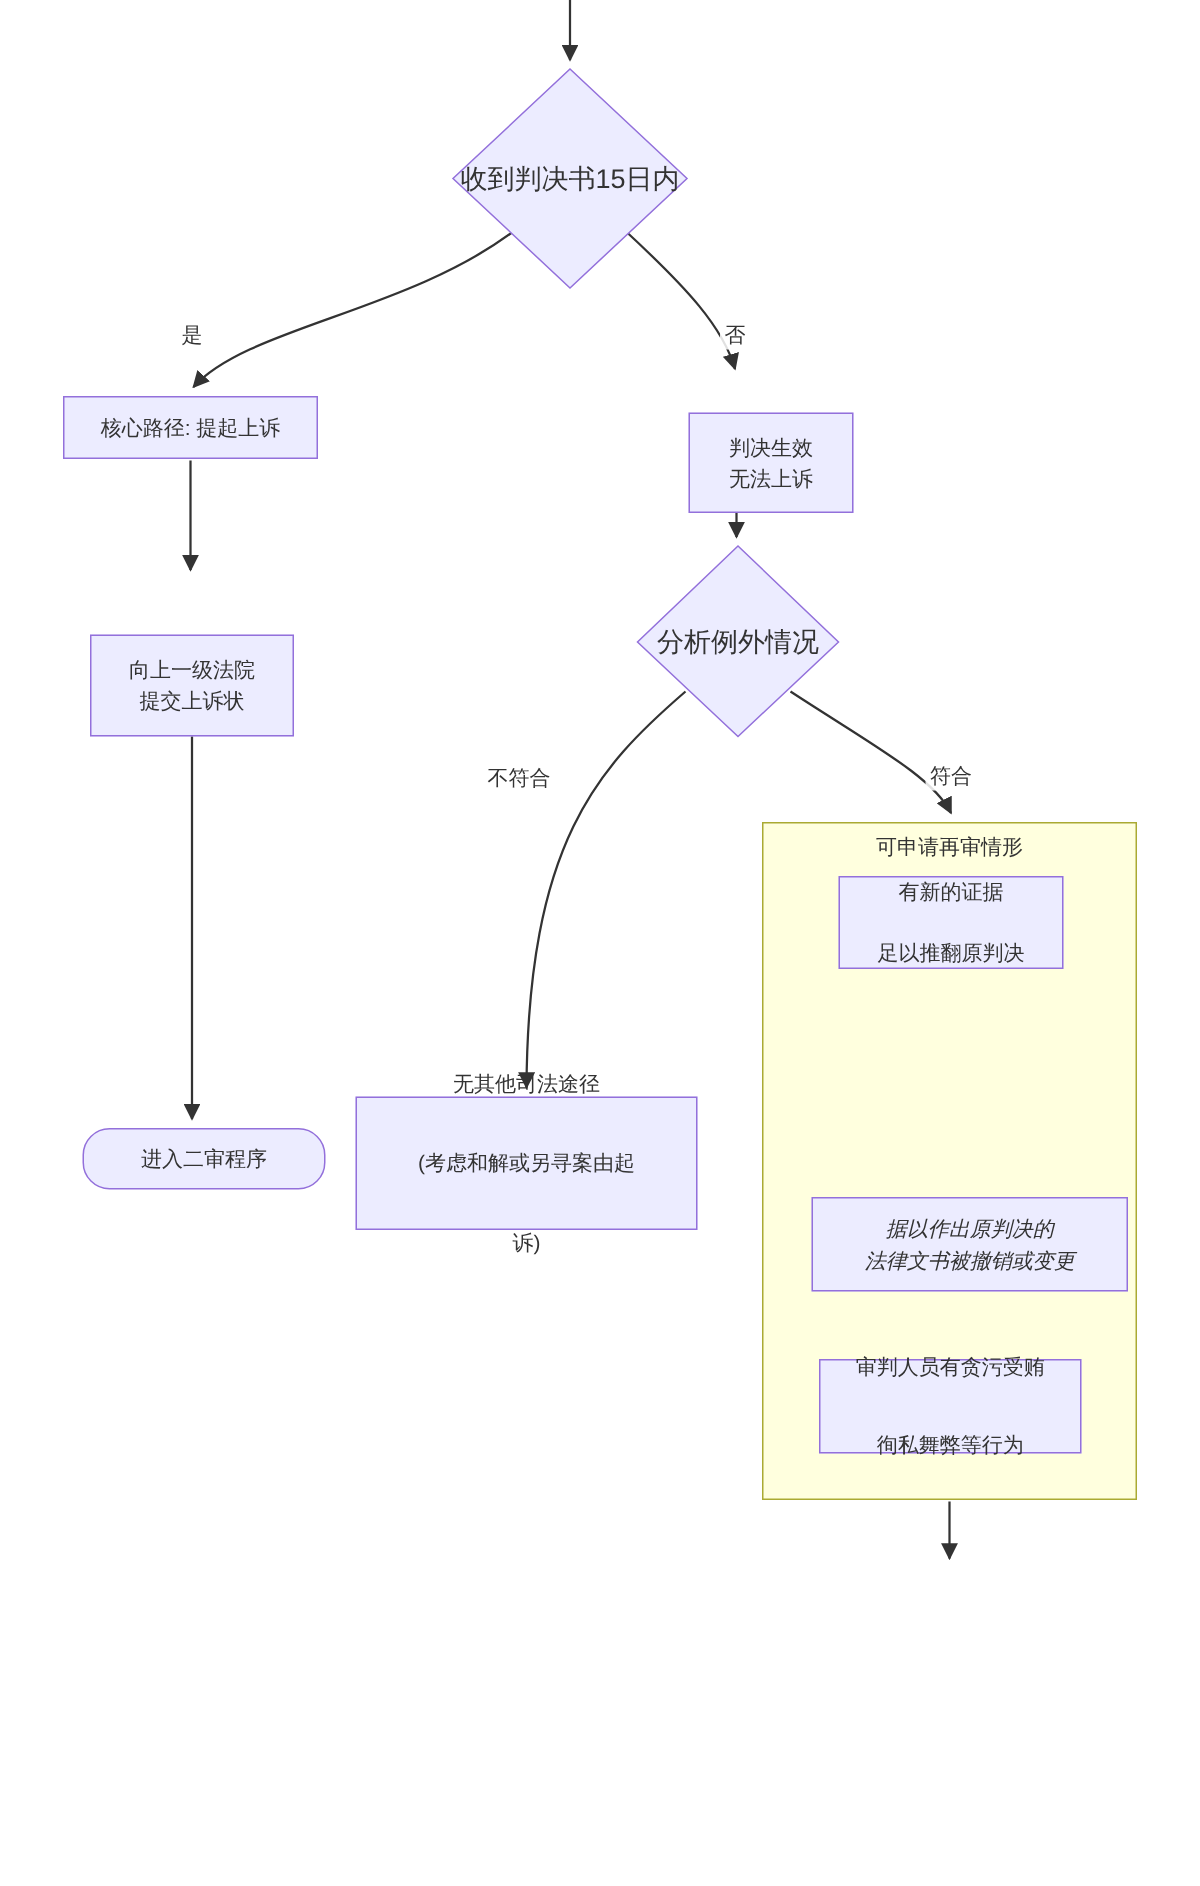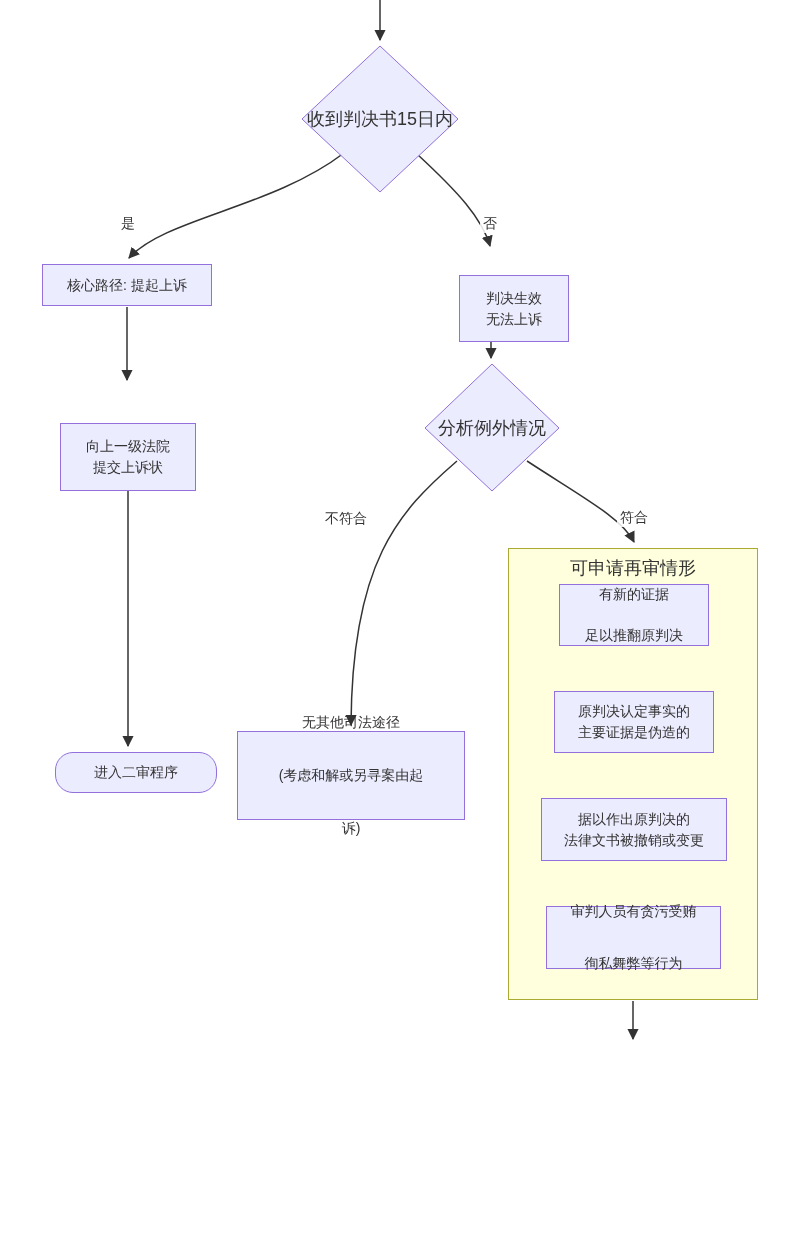--- a/index.html
+++ b/index.html
@@ -25,21 +25,21 @@
     align-items: center; justify-content: center;
     font-size: 14px; line-height: 21px; text-align: center;
   }
   .group {
     position: absolute; z-index: 2;
     background: var(--group-fill, #FFFFDE);
     border: 1px solid var(--group-border, #AAAA33);
   }
   .group-title {
     position: absolute; left: 0; right: 0; top: 7px;
-    text-align: center; font-size: 18px; color: #333;
+    text-align: center; font-size: 14px; color: #333;
   }
   .diamond-label {
     position: absolute; z-index: 3;
     transform: translate(-50%, -50%);
     font-size: 18px; text-align: left; white-space: nowrap;
   }
   .edge-label {
     position: absolute; z-index: 4;
     transform: translate(-50%, -50%);
     font-size: 14px; padding: 0 3px;
@@ -106,26 +106,22 @@
   </div>
 
   <div class="group" style="left:508px; top:548px; width:250px; height:452px;">
     <div class="group-title">可申请再审情形</div>
 
     <div class="node" style="left:50px; top:35px; width:150px; height:62px;gap:20px;">
       <div>有新的证据</div>
       <div>足以推翻原判决</div>
     </div>
 
-    <div class="node" style="left:45px; top:142px; width:160px; height:62px;">
-      <div>原判决认定事实的</div>
-      <div>主要证据是伪造的</div>
-    </div>
 
-    <div class="node" style="left:32px; top:249px; width:186px; height:63px;">
+    <div class="node" style="left:32px; top:249px; width:211px; height:63px;font-style:italic;">
       <div>据以作出原判决的</div>
       <div>法律文书被撤销或变更</div>
     </div>
 
     <div class="node" style="left:37px; top:357px; width:175px; height:63px;gap:31px;">
       <div>审判人员有贪污受贿</div>
       <div>徇私舞弊等行为</div>
     </div>
   </div>
 

